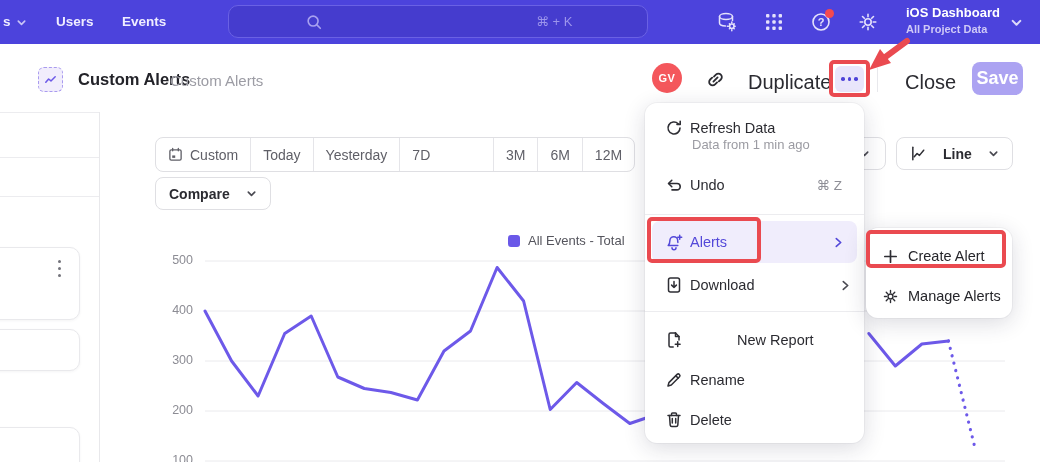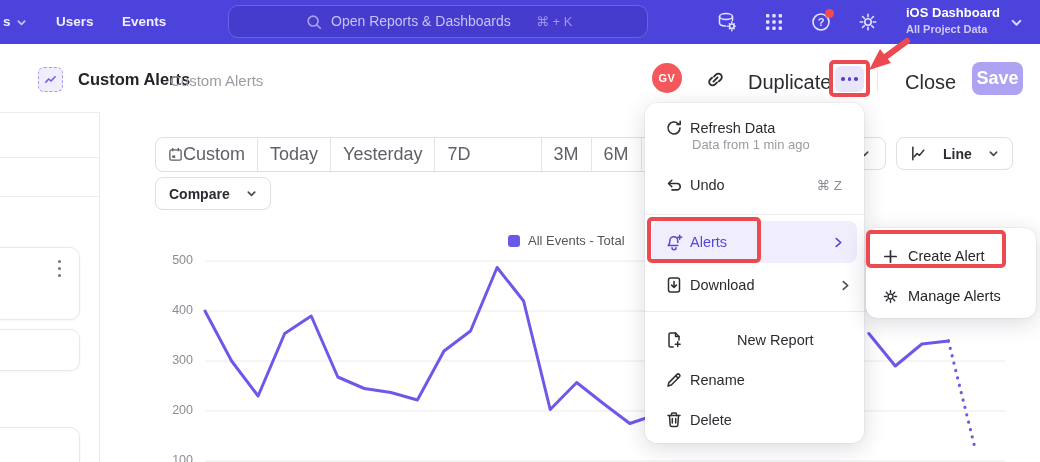--- a/index.html
+++ b/index.html
@@ -39,21 +39,21 @@
   .sb-vline{left:99px;top:112px;width:1px;height:350px;background:#E8E8EB;z-index:2;}
   .sb-hline{left:0;width:99px;height:1px;background:#ECECEF;z-index:2;}
   .sb-card{left:-18px;width:96px;background:#fff;border:1px solid #E9E9EC;border-radius:10px;
            box-shadow:0 1px 3px rgba(40,40,60,.05);z-index:2;}
   .kebab{position:absolute;right:18px;top:12px;display:flex;flex-direction:column;gap:4px;}
   .kebab i{width:3px;height:3px;border-radius:50%;background:#73737B;}
 
   
   .range-ctl{left:155px;top:137px;height:33px;display:flex;align-items:stretch;background:#fff;
              border:1px solid #DFDFE3;border-radius:8px;overflow:hidden;z-index:2;}
-  .range-cell{display:flex;align-items:center;padding:0 12px;font-size:18px;color:#5F5F67;
+  .range-cell{display:flex;align-items:center;gap:7px;padding:0 12px;font-size:14px;color:#5F5F67;
               border-left:1px solid #E5E5E9;white-space:nowrap;cursor:pointer;}
   .range-cell:first-child{border-left:none;}
   .range-cell.active{background:#F1F1F3;color:#2B2B31;font-weight:700;margin-top:44px;}
   .pill-btn{top:137px;height:33px;display:flex;align-items:center;gap:16px;padding:0 13px;background:#fff;
             border:1px solid #DFDFE3;border-radius:8px;box-sizing:border-box;font-size:14px;font-weight:600;
             color:#2B2B31;z-index:2;cursor:pointer;}
   .compare-btn{left:155px;top:177px;}
   .hidden-dd{left:800px;width:86px;justify-content:flex-end;z-index:1;}
   .line-btn{left:896px;}
 
@@ -72,21 +72,21 @@
   .mi .lbl{margin-left:7px;font-size:14.5px;font-weight:500;color:#2B2B31;}
   .mi .sc{position:absolute;right:22px;font-size:13.5px;color:#8E8E96;}
   .mi .chev{position:absolute;right:13px;width:11px;height:11px;}
   .menu-sub{position:absolute;left:47px;top:34px;font-size:13px;color:#9B9BA2;}
   .menu-div{position:absolute;left:0;width:219px;height:1px;background:#ECECEF;}
   .mi.alerts{left:7px;width:205px;height:42px;background:#F0EDFC;border-radius:8px;}
   .mi.alerts .ic{margin-left:13px;}
   .mi.alerts .lbl{color:#5348D9;}
 
   
-  .submenu{left:866px;top:228px;width:170px;height:90px;background:#fff;border-radius:12px;z-index:6;
+  .submenu{left:866px;top:228px;width:146px;height:90px;background:#fff;border-radius:12px;z-index:6;
            box-shadow:0 5px 22px rgba(30,30,60,.16),0 0 0 1px rgba(30,30,60,.04);}
   .smi{position:absolute;left:6px;width:134px;height:36px;display:flex;align-items:center;cursor:pointer;}
   .smi .ic{width:17px;height:17px;margin-left:10px;flex:none;}
   .smi .lbl{margin-left:9px;font-size:14.5px;font-weight:500;color:#26262B;white-space:nowrap;}
 
   
   .anno{border:4px solid #EA4A50;border-radius:5px;z-index:9;pointer-events:none;box-sizing:border-box;}
 </style>
 </head>
 <body>
@@ -124,21 +124,20 @@
         </svg>
     </div>
     <div class="nav-item" style="left:56px;">Users</div>
     <div class="nav-item" style="left:122px;">Events</div>
 
     <div class="searchbar">
       <svg class="abs" style="left:76px;top:7px;" width="18" height="18" viewBox="0 0 20 20">
           <circle cx="9" cy="9" r="5.5" stroke="#A8A1F0" stroke-width="1.8" fill="none"></circle>
           <path d="M13.5 13.5L17 17" stroke="#A8A1F0" stroke-width="1.8" stroke-linecap="round"></path>
         </svg>
-      <span class="search-ph">Open Reports &amp; Dashboards</span>
       <span class="search-sc">⌘ + K</span>
     </div>
 
     <svg class="nav-icon" style="left:716px;" viewBox="0 0 22 22" fill="none" stroke="#E4E1FB" stroke-width="1.5" stroke-linecap="round">
         <ellipse cx="10" cy="5.5" rx="6.5" ry="3"></ellipse>
         <path d="M3.5 5.5v6.5c0 1.6 2.6 2.9 6 3M16.5 5.5v4"></path>
         <circle cx="15.8" cy="15.3" r="2.2"></circle>
         <path d="M15.8 11.9v-1M15.8 19.7v-1M19.2 15.3h-1M12.4 15.3h-1M18.2 12.9l-.7.7M14.1 17l-.7.7M18.2 17.7l-.7-.7M14.1 13.6l-.7-.7"></path>
       </svg>
     <svg class="nav-icon" style="left:763px;" viewBox="0 0 22 22" fill="#E4E1FB">

